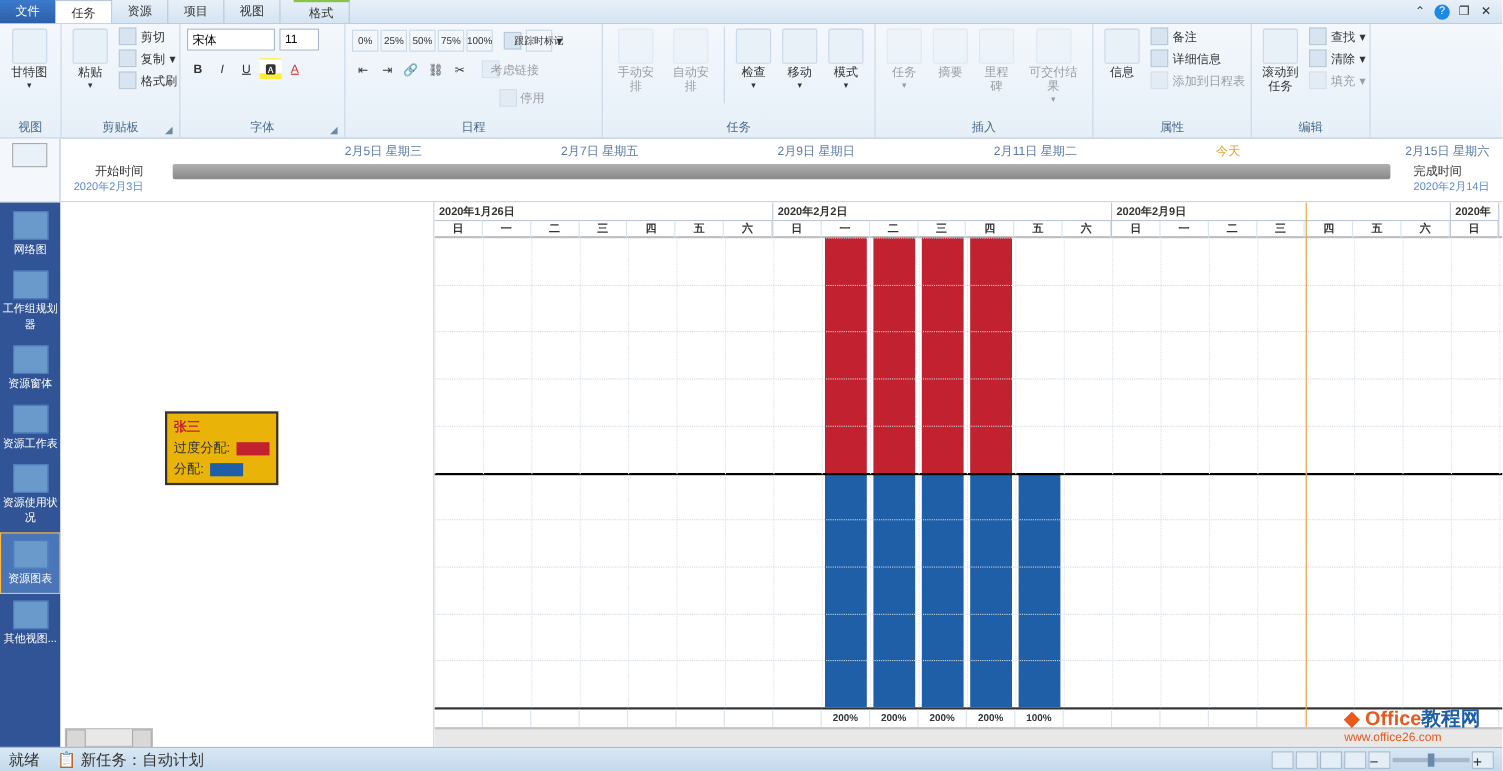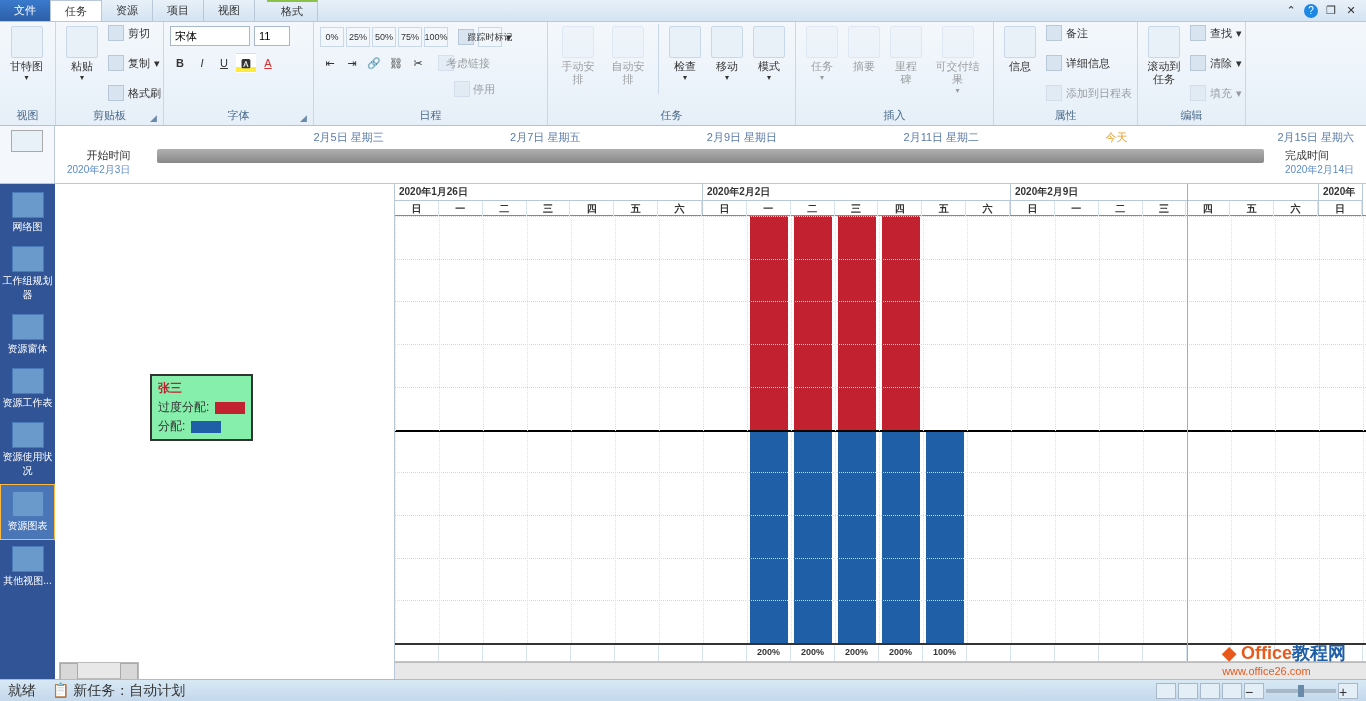--- a/index.html
+++ b/index.html
@@ -17,21 +17,21 @@
 
 
 .ribbon { height: 104px; background: linear-gradient(#f4f8fc,#e6eff8); border-bottom: 1px solid #b0c4d8; display: flex; }
 .rgroup { border-right: 1px solid #c8d8e8; padding: 2px 6px 0 6px; display: flex; flex-direction: column; min-width: 0; }
 .rgroup .body { flex: 1; display: flex; align-items: flex-start; gap: 2px; }
 .rgroup .label { text-align: center; font-size: 11px; color: #4a6a8a; padding: 2px 0; position: relative; }
 .rgroup .label .corner { position: absolute; right: 0; bottom: 2px; font-size: 9px; color: #6a8aaa; }
 .bigbtn { display: flex; flex-direction: column; align-items: center; justify-content: center; padding: 2px 4px; cursor: pointer; min-width: 40px; }
 .bigbtn .ic { width: 32px; height: 32px; border: 1px solid #c8d8e8; background: #e8f0f8; border-radius: 2px; margin-bottom: 2px; }
 .bigbtn .txt { font-size: 11px; text-align: center; line-height: 1.2; }
-.smallstack { display: flex; flex-direction: column; gap: 12px; justify-content: center; }
+.smallstack { display: flex; flex-direction: column; gap: 2px; justify-content: center; }
 .smallbtn { display: flex; align-items: center; gap: 4px; padding: 1px 4px; cursor: pointer; font-size: 11px; white-space: nowrap; }
 .smallbtn .ic { width: 16px; height: 16px; background: #d8e4f0; border: 1px solid #b8c8d8; }
 .fontrow { display: flex; gap: 4px; align-items: center; }
 .fontsel { height: 20px; border: 1px solid #a8b8c8; padding: 0 4px; font-size: 11px; background: #fff; }
 .btnrow { display: flex; gap: 2px; height: 22px; align-items: center; }
 .btnrow span { width: 20px; height: 20px; border: 1px solid transparent; display: inline-flex; align-items: center; justify-content: center; cursor: pointer; font-size: 11px; }
 .pct span { width: 24px; font-size: 9px; border: 1px solid #c8d8e8; }
 .dim { opacity: 0.45; }
 
 
@@ -54,21 +54,21 @@
 .sidebar .item { width: 100%; padding: 6px 2px; text-align: center; cursor: pointer; color: #fff; font-size: 10px; }
 .sidebar .item .ic { width: 32px; height: 26px; margin: 0 auto 2px auto; background: #6a9acc; border: 1px solid #4a7ab8; }
 .sidebar .item.active { background: #4a76b8; border: 1px solid #ffb840; }
 
 .content { flex: 1; display: flex; position: relative; }
 .leftpane { width: 340px; border-right: 1px solid #b8c8d8; position: relative; background: #fff; }
 .leftpane .hscroll { position: absolute; bottom: 0; left: 4px; width: 80px; height: 17px; background: #e8e8e8; border: 1px solid #bbb; }
 .leftpane .hscroll::before, .leftpane .hscroll::after { content: ""; position: absolute; top: 0; width: 16px; height: 15px; background: #d8d8d8; border: 1px solid #aaa; }
 .leftpane .hscroll::after { right: 0; }
 
-.legend { position: absolute; top: 190px; left: 95px; border: 2px solid #333; padding: 4px 6px; background: #86efac; font-size: 12px; }
+.legend { position: absolute; top: 190px; left: 95px; border: 2px solid #333; padding: 4px 6px; background: #eab308; font-size: 12px; }
 .legend .name { color: #c2212f; font-weight: bold; }
 .legend .row { display: flex; align-items: center; gap: 6px; margin-top: 2px; }
 .legend .sw { width: 30px; height: 12px; }
 
 .chartpane { flex: 1; position: relative; overflow: hidden; background: #fff; font-weight: bold; }
 .chart-head { height: 32px; border-bottom: 1px solid #888; display: flex; font-size: 10px; }
 .week-col { border-right: 1px solid #b8c8d8; display: flex; flex-direction: column; }
 .week-col .wh { flex: 1; border-bottom: 1px solid #b8c8d8; padding: 1px 4px; }
 .week-col .days { flex: 1; display: flex; }
 .week-col .days span { flex: 1; text-align: center; border-right: 1px solid #d8e4f0; line-height: 15px; font-size: 10px; }

